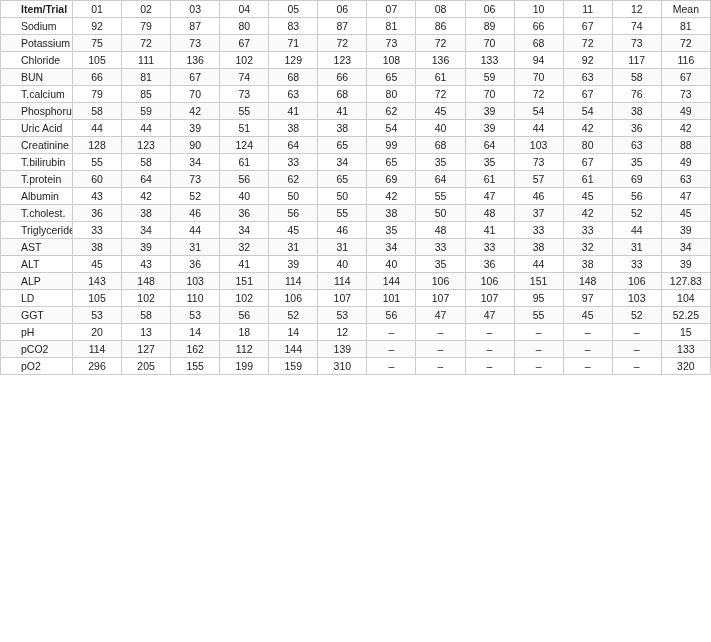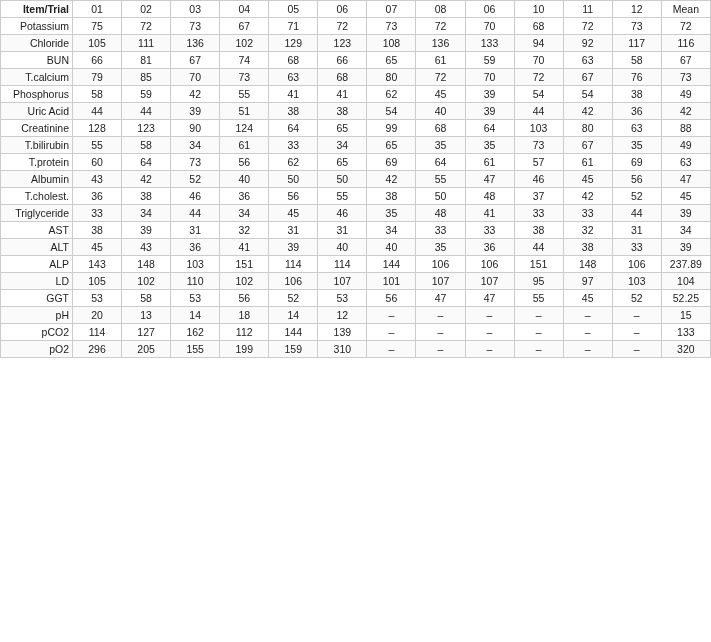--- a/index.html
+++ b/index.html
@@ -24,22 +24,22 @@
       padding: 2px 3px;
       white-space: nowrap;
       overflow: hidden;
     }
     th {
       background: #fff;
       font-weight: normal;
       font-size: 11px;
     }
     td:first-child, th:first-child {
-      text-align: right;
-      padding-left: 0;
+      text-align: left;
+      padding-left: 20px;
       width: 72px;
     }
     th:first-child {
       font-weight: bold;
     }
     tr:nth-child(even) td {
       background: #fafafa;
     }
     tr:nth-child(odd) td {
       background: #fff;
@@ -68,20 +68,36 @@
           <th>07</th>
           <th>08</th>
           <th>06</th>
           <th>10</th>
           <th>11</th>
           <th>12</th>
           <th>Mean</th>
         </tr>
     </thead>
     <tbody id="table-body">
+    <tr>
+          <td>Sodium</td>
+          <td>92</td>
+          <td>79</td>
+          <td>87</td>
+          <td>80</td>
+          <td>83</td>
+          <td>87</td>
+          <td>81</td>
+          <td>86</td>
+          <td>89</td>
+          <td>66</td>
+          <td>67</td>
+          <td>74</td>
+          <td>81</td>
+        </tr>
         <tr>
           <td>Potassium</td>
           <td>75</td>
           <td>72</td>
           <td>73</td>
           <td>67</td>
           <td>71</td>
           <td>72</td>
           <td>73</td>
           <td>72</td>
@@ -306,21 +322,21 @@
           <td>103</td>
           <td>151</td>
           <td>114</td>
           <td>114</td>
           <td>144</td>
           <td>106</td>
           <td>106</td>
           <td>151</td>
           <td>148</td>
           <td>106</td>
-          <td>237.89</td>
+          <td>127.83</td>
         </tr>
         <tr>
           <td>LD</td>
           <td>105</td>
           <td>102</td>
           <td>110</td>
           <td>102</td>
           <td>106</td>
           <td>107</td>
           <td>101</td>

